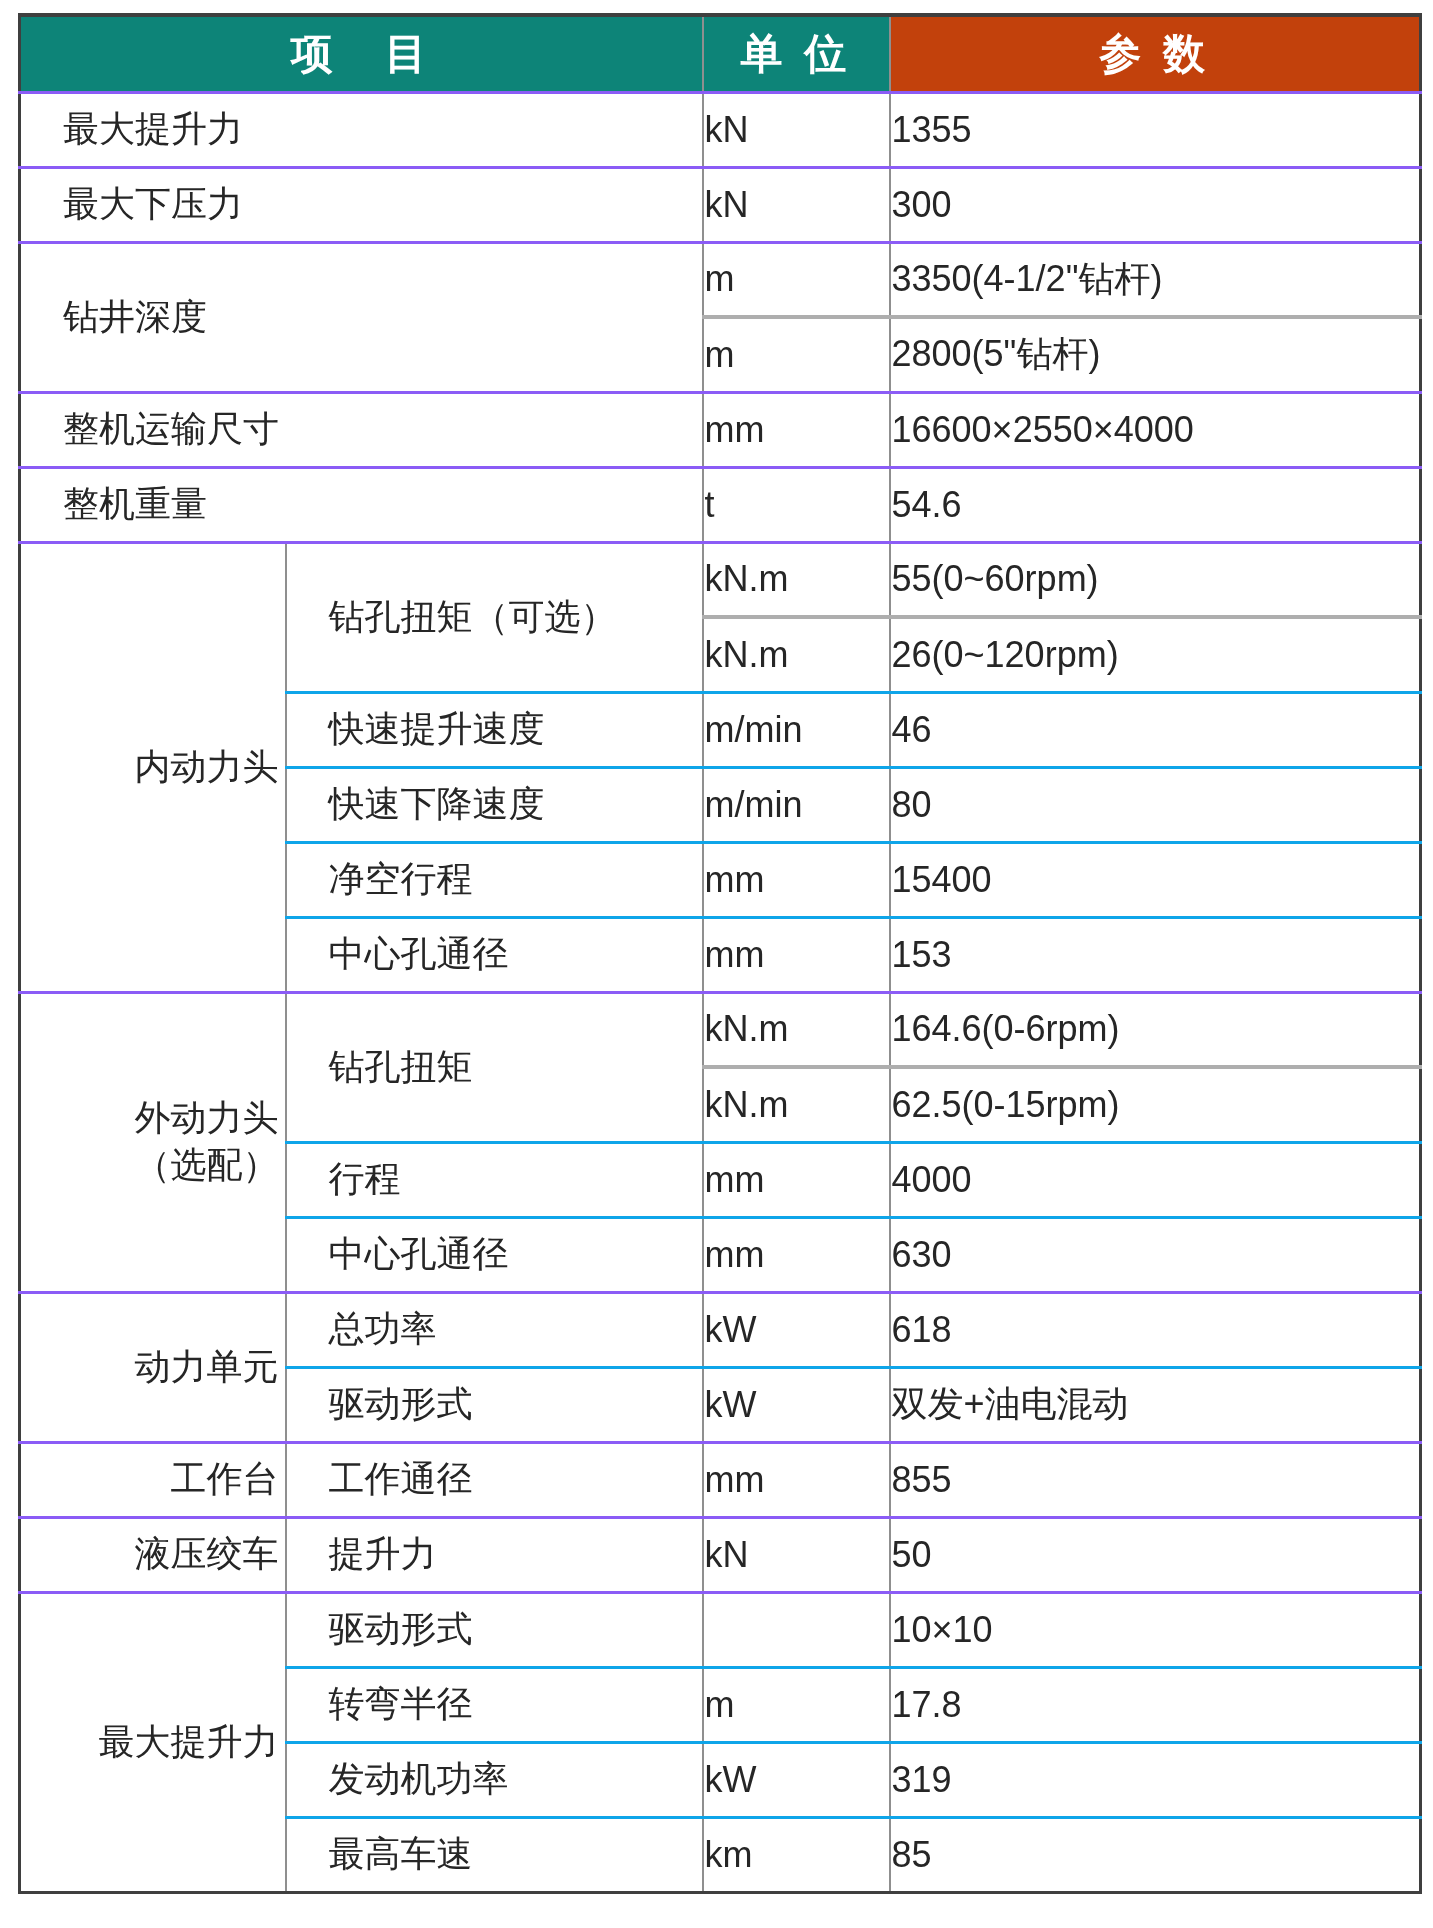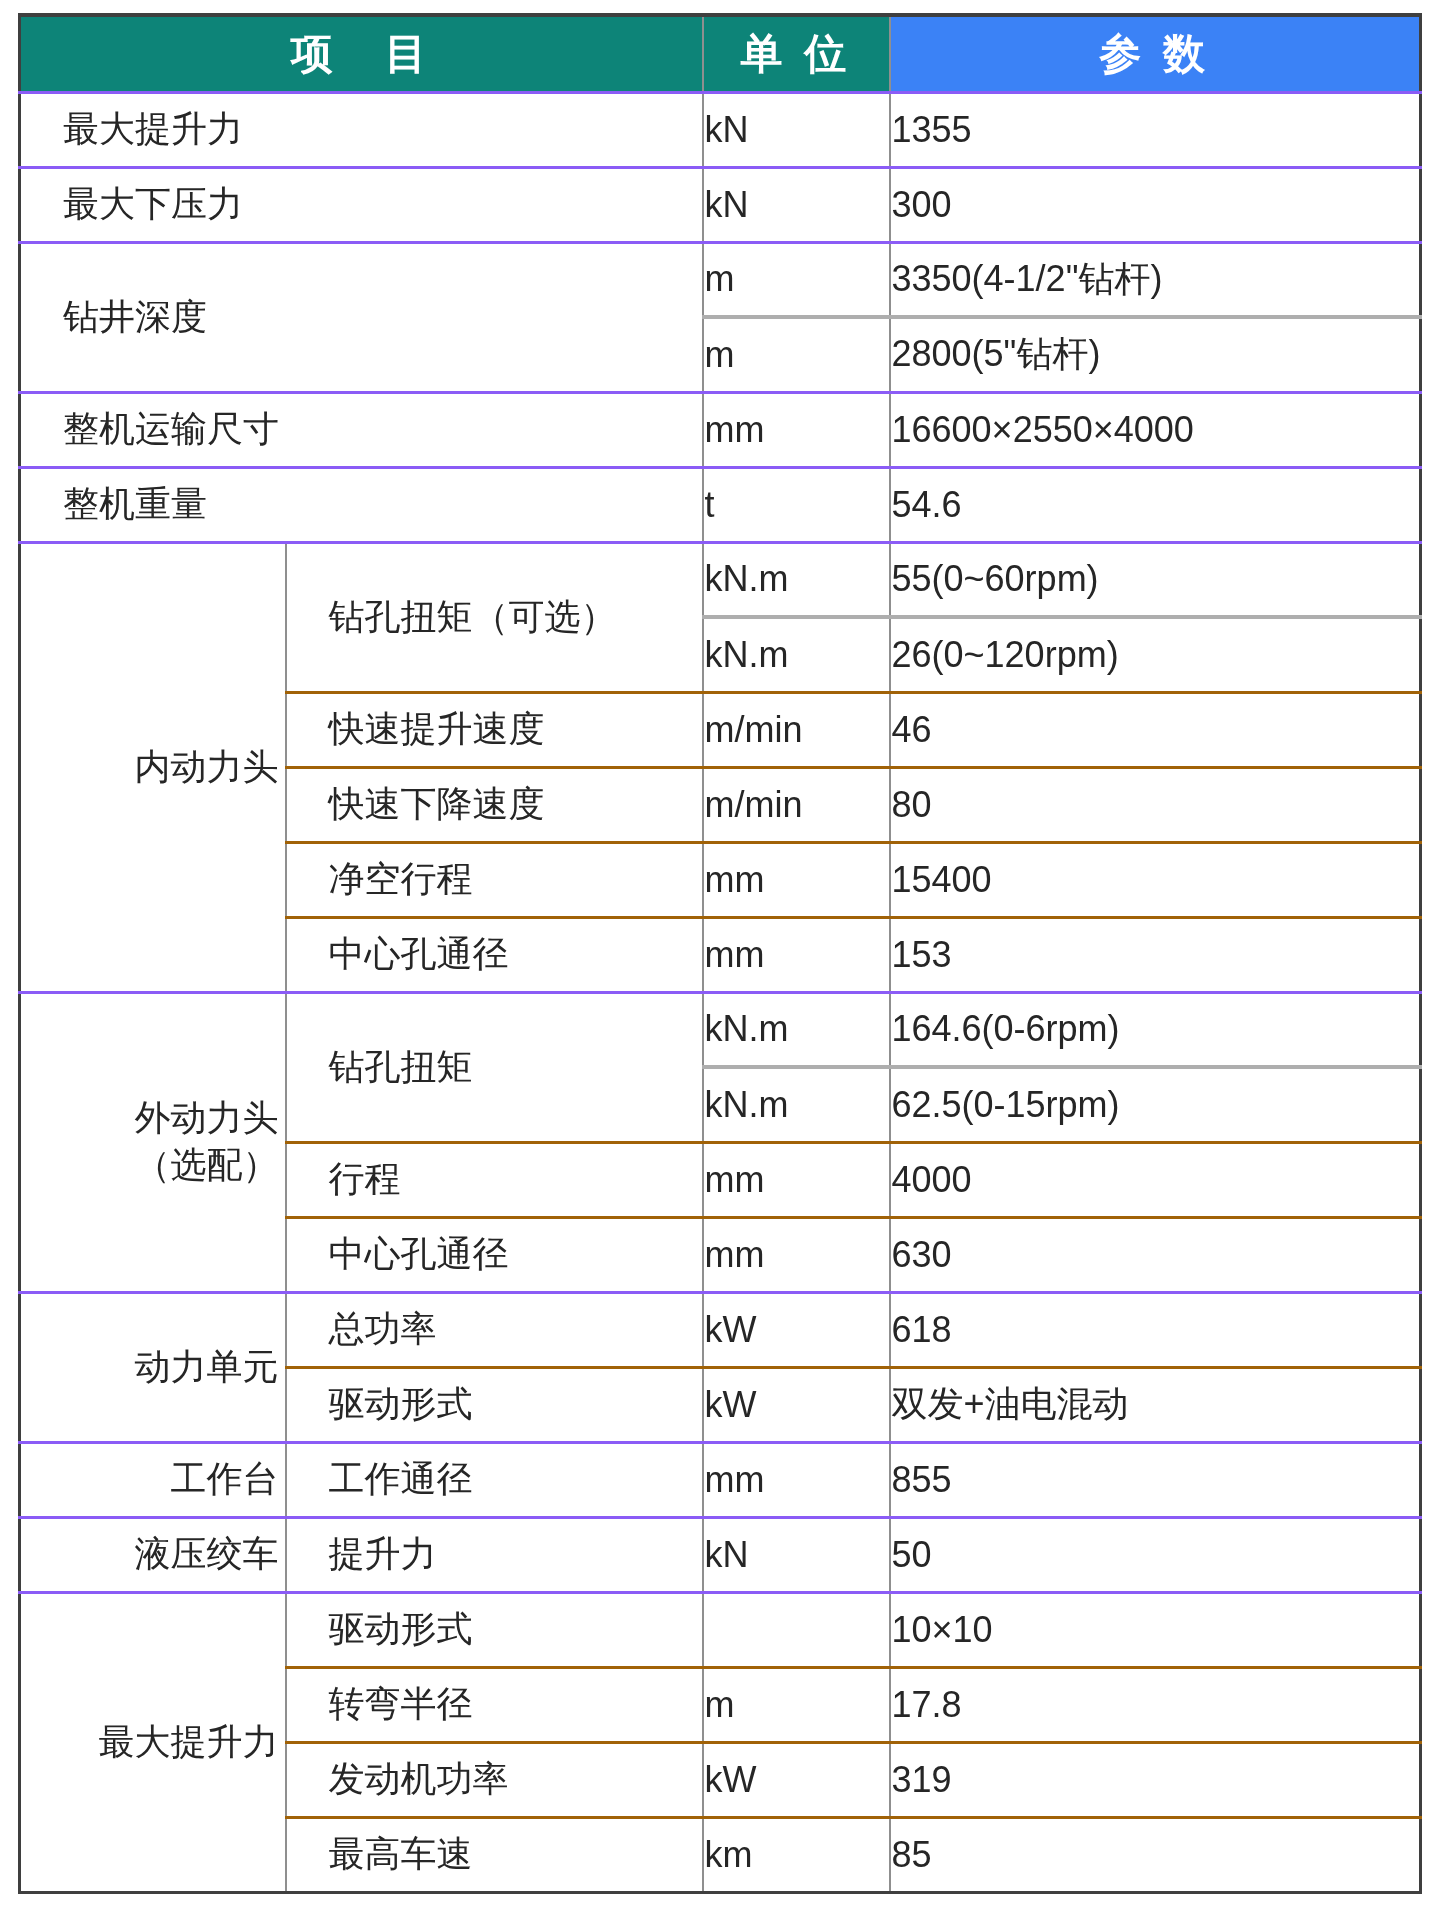--- a/index.html
+++ b/index.html
@@ -50,39 +50,39 @@
   td.group {
     text-align: right;
     white-space: pre-line;
     line-height: 1.3;
     padding: 0 6px;
   }
   td.unit, td.param { text-align: left; }
 
   
   tr.major > td { border-top: 3px solid #8b5cf6; }
-  tr.sub   > td { border-top: 3px solid #a16207; }
+  tr.sub   > td { border-top: 3px solid #0ea5e9; }
   tr.cont  > td { border-top: 4px solid #aeaeae; }
 </style>
 </head>
 <body>
 
 <div class="page">
   <table class="spec">
     <colgroup>
       <col class="c-group">
         <col class="c-item">
         <col class="c-unit">
         <col class="c-param">
     </colgroup>
     <thead>
       <tr>
         <th colspan="2" class="accent-bg" style="background-color: rgb(13, 132, 120);">项　目</th>
         <th class="accent-bg" style="background-color: rgb(13, 132, 120);">单 位</th>
-        <th class="accent-bg" style="background-color: #3b82f6;">参 数</th>
+        <th class="accent-bg" style="background-color: #c2410c;">参 数</th>
       </tr>
     </thead>
     <tbody>
       <tr class="major">
         <td class="item" colspan="2">最大提升力</td>
         <td class="unit">kN</td>
         <td class="param">1355</td>
       </tr>
       <tr class="major">
         <td class="item" colspan="2">最大下压力</td>

